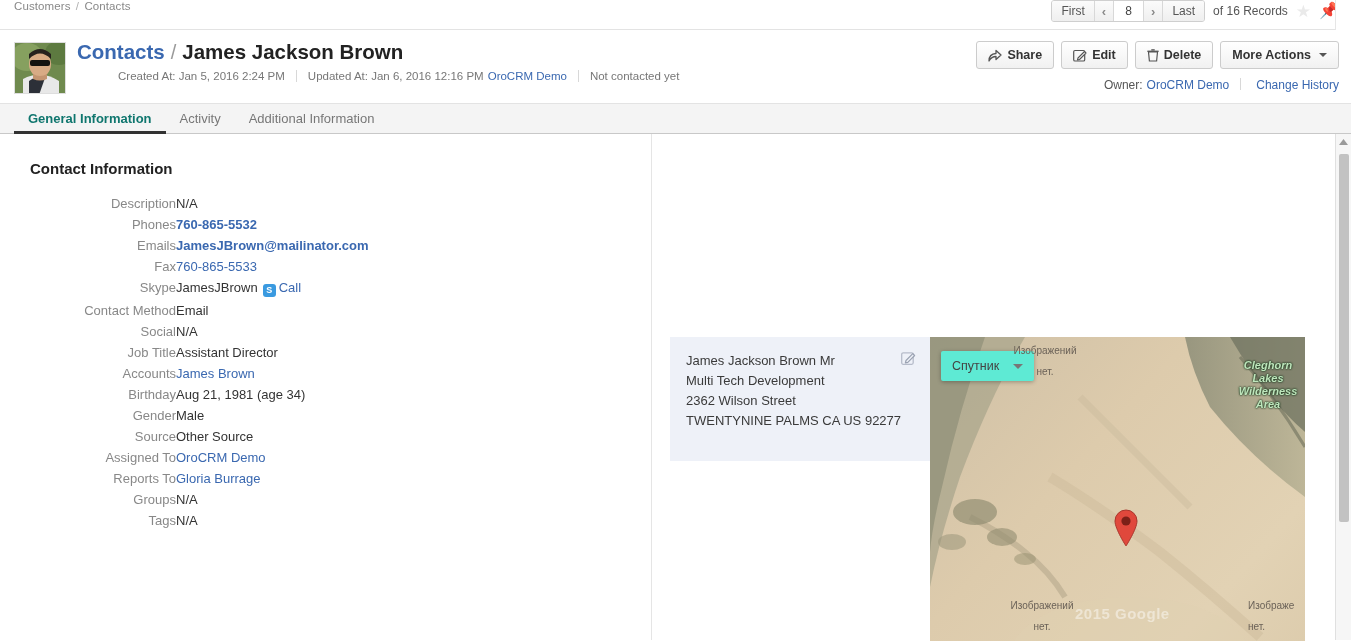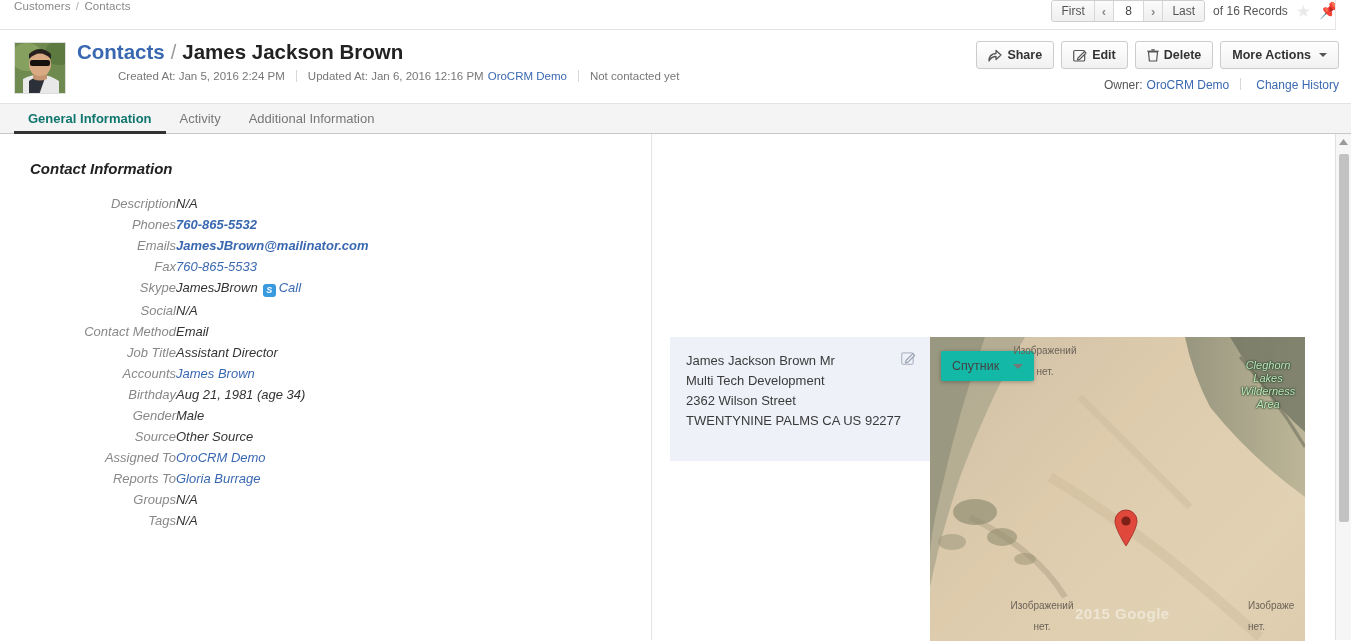--- a/index.html
+++ b/index.html
@@ -165,21 +165,20 @@
     display: flex;
     height: 506px;
     background: #ffffff;
     position: relative;
   }
   .col-left {
     width: 652px;
     flex: 0 0 652px;
     border-right: 1px solid #e5e5e5;
     padding: 26px 8px 0 0;
-    font-style: italic;
   }
   .col-right {
     flex: 1 1 auto;
     padding: 26px 0 0 0;
     position: relative;
   }
 
   .section-title {
     font-size: 15px;
     font-weight: bold;
@@ -249,21 +248,21 @@
   .map {
     flex: 1 1 auto;
     height: 413px;
     position: relative;
     overflow: hidden;
     background: #d9c6a4;
   }
   .map-type {
     position: absolute;
     left: 11px; top: 14px;
-    background: #14b8a6;
+    background: #5eead4;
     border-radius: 2px;
     box-shadow: 0 1px 4px rgba(0,0,0,0.3);
     height: 30px;
     display: flex; align-items: center;
     padding: 0 11px;
     font-size: 12.5px;
     color: #444444;
     cursor: pointer;
     min-width: 92px;
     justify-content: space-between;
@@ -277,21 +276,21 @@
     position: absolute;
     font-size: 10px;
     color: #6b6258;
     text-align: center;
     line-height: 21px;
     white-space: nowrap;
   }
   .map-green {
     position: absolute;
     font-size: 11px;
-    font-weight: normal;
+    font-weight: bold;
     font-style: italic;
     color: #bfe6bc;
     text-align: center;
     line-height: 13px;
     text-shadow: 0 0 2px #14361a, 0 0 2px #14361a;
   }
   .map-marker { position: absolute; left: 1112px; top: 374px; }
   .map-watermark {
     position: absolute;
     left: 1085px; top: 538px;
@@ -460,26 +459,26 @@
           </tr>
           <tr>
             <td class="flabel">Fax</td>
             <td class="fvalue"><a>760-865-5533</a></td>
           </tr>
           <tr>
             <td class="flabel">Skype</td>
             <td class="fvalue"><span>JamesJBrown</span><span class="skype-icon">S</span><a>Call</a></td>
           </tr>
           <tr>
+            <td class="flabel">Contact Method</td>
+            <td class="fvalue">Email</td>
+          </tr>
+          <tr>
             <td class="flabel">Social</td>
             <td class="fvalue">N/A</td>
-          </tr>
-          <tr>
-            <td class="flabel">Contact Method</td>
-            <td class="fvalue">Email</td>
           </tr>
           <tr>
             <td class="flabel">Job Title</td>
             <td class="fvalue">Assistant Director</td>
           </tr>
           <tr>
             <td class="flabel">Accounts</td>
             <td class="fvalue"><a>James Brown</a></td>
           </tr>
           <tr>

